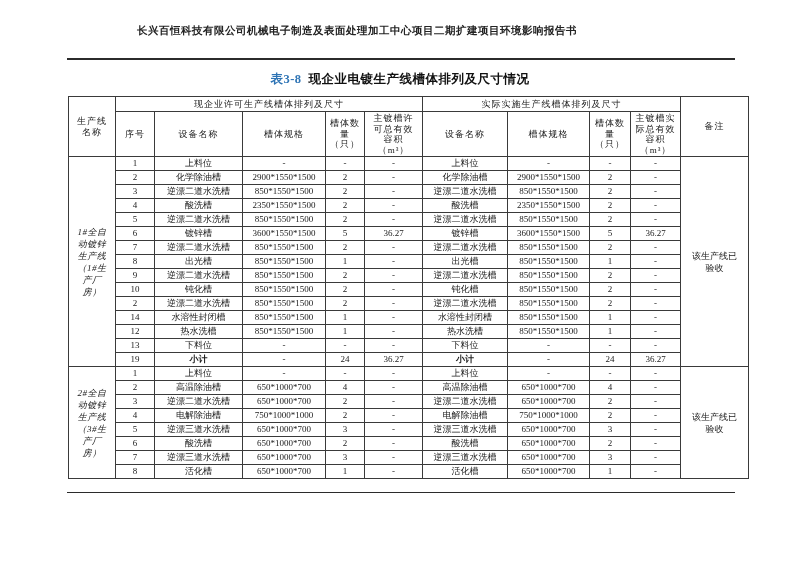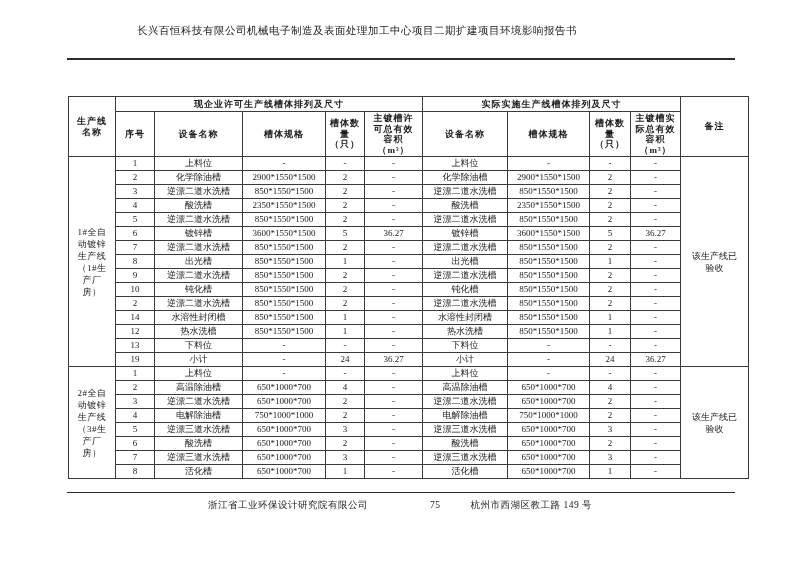--- a/index.html
+++ b/index.html
@@ -2,21 +2,21 @@
 <html><head>
 <meta charset="utf-8">
 <style>
   * { margin: 0; padding: 0; box-sizing: border-box; }
   html, body { width: 800px; height: 566px; background: #ffffff; }
   body { font-family: "Liberation Serif", "DejaVu Serif", serif; color: #1a1a1a; }
   .page { position: relative; width: 800px; height: 566px; background: #fff; overflow: hidden; }
 
   .doc-header {
     position: absolute; top: 24px; left: 0; width: 714px;
-    text-align: center; font-size: 10.5px; font-weight: normal; color: #222;
+    text-align: center; font-size: 10.5px; font-weight: bold; color: #222;
     letter-spacing: 0.5px;
   }
   .header-rule {
     position: absolute; top: 58px; left: 67px; width: 668px; height: 2px;
     background: #2b2b2b;
   }
   .table-title {
     position: absolute; top: 71px; left: 0; width: 800px;
     text-align: center; font-size: 12.5px; font-weight: bold; color: #111;
     letter-spacing: 0.5px;
@@ -28,27 +28,27 @@
     border-collapse: collapse; table-layout: fixed; width: 680px;
   }
   .main-table td {
     border: 1px solid #3a3a3a;
     text-align: center; vertical-align: middle;
     font-size: 9px; line-height: 11px;
     white-space: pre-line;
     padding: 0 1px;
     overflow: hidden;
   }
-  .main-table thead td { font-weight: bold; letter-spacing: 1px; line-height: 10.5px; }
+  .main-table thead td { font-weight: normal; letter-spacing: 1px; line-height: 10.5px; }
   tr.group-row { height: 15px; }
   tr.subhead-row { height: 45px; }
   tbody tr { height: 14px; }
-  td.line-name-cell { line-height: 12px; letter-spacing: 0.5px; }
+  td.line-name-cell { line-height: 12px; letter-spacing: 0.5px; font-style: italic; }
   td.remark-cell { line-height: 12px; }
-  td.bold { font-weight: normal; }
+  td.bold { font-weight: bold; }
 
   .footer-rule {
     position: absolute; top: 492px; left: 67px; width: 668px; height: 1px;
     background: #2b2b2b;
   }
   .doc-footer {
     position: absolute; top: 499px; left: 0; width: 800px;
     display: flex; justify-content: center; align-items: baseline;
     font-size: 9.5px; color: #222; letter-spacing: 0.5px;
   }
@@ -56,20 +56,23 @@
   .footer-address { margin-left: 30px; }
 </style>
 </head>
 <body>
 
 <div class="page">
 
   <div class="doc-header">长兴百恒科技有限公司机械电子制造及表面处理加工中心项目二期扩建项目环境影响报告书</div>
   <div class="header-rule"></div>
 
+  <div class="table-title">
+    <span class="title-label" style="color: rgb(46, 116, 181);">表3-8</span><span class="title-text">现企业电镀生产线槽体排列及尺寸情况</span>
+  </div>
 
   <table class="main-table">
     <colgroup>
       <col style="width:47px">
         <col style="width:39px">
         <col style="width:88px">
         <col style="width:83px">
       <col style="width:39px">
         <col style="width:58px">
         <col style="width:85px">
@@ -375,19 +378,14 @@
           <td>-</td>
           <td>活化槽</td>
           <td>650*1000*700</td>
           <td>1</td>
           <td>-</td>
         </tr>
       </tbody>
   </table>
 
   <div class="footer-rule"></div>
-  <div class="doc-footer">
-    <span class="footer-company">浙江省工业环保设计研究院有限公司</span>
-    <span class="footer-page">75</span>
-    <span class="footer-address">杭州市西湖区教工路 149 号</span>
-  </div>
 
 </div>
 
 </body></html>

